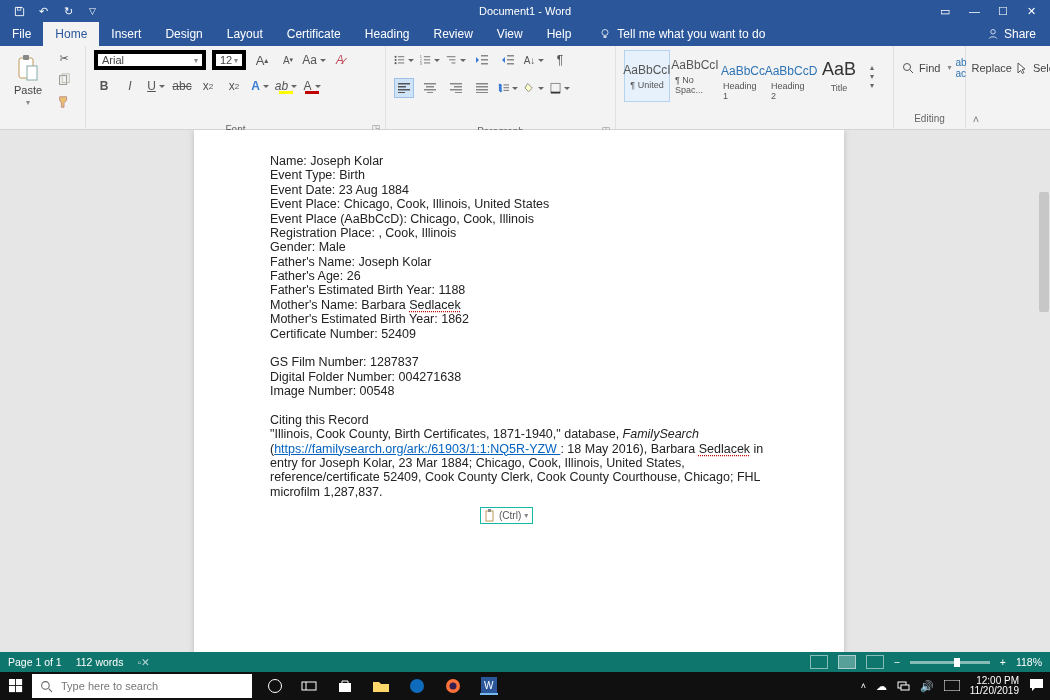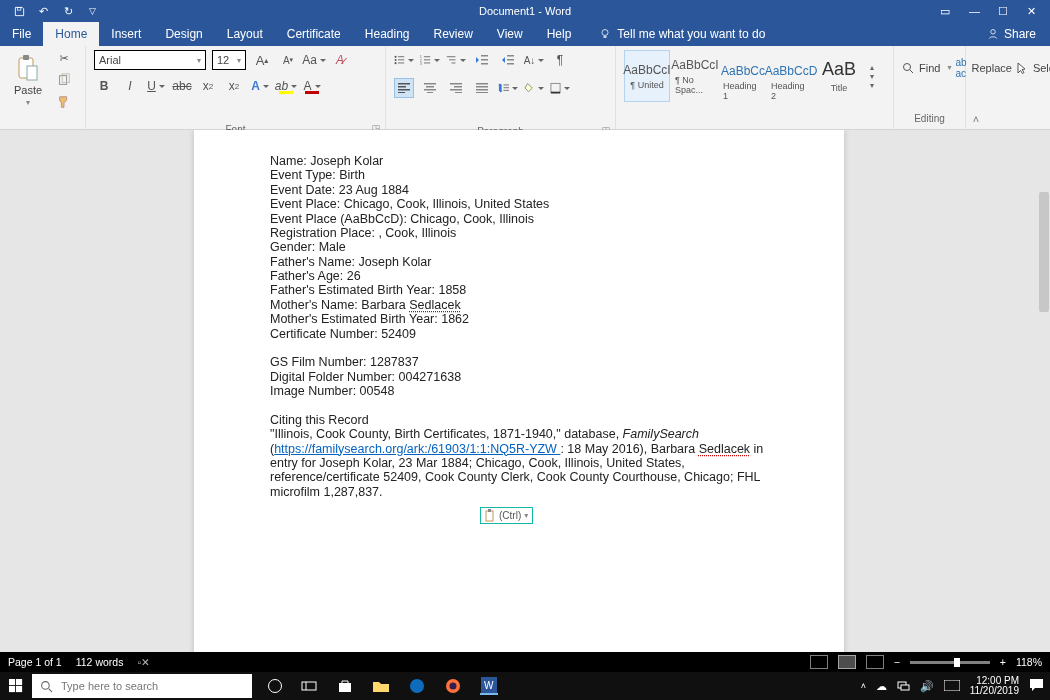--- a/index.html
+++ b/index.html
@@ -27,21 +27,21 @@
   .group .launcher { position:absolute; right:4px; bottom:2px; width:10px;height:10px; color:#888; font-size:9px;}
   
   .grp-clipboard { width:86px;}
   .paste-btn { display:flex; flex-direction:column; align-items:center; gap:2px; width:40px;}
   .mini-col { display:flex; flex-direction:column; gap:6px; align-items:center;}
   .ico { width:16px; height:16px; display:flex; align-items:center; justify-content:center;}
   
   .grp-font { width:300px;}
   .font-rows { display:flex; flex-direction:column; gap:6px; width:100%;}
   .row { display:flex; align-items:center; gap:6px;}
-  .combo { border:1px solid #000000; background:#fff; height:20px; display:flex; align-items:center; justify-content:space-between; padding:0 4px; font-size:11px;}
+  .combo { border:4px solid #000000; background:#fff; height:20px; display:flex; align-items:center; justify-content:space-between; padding:0 4px; font-size:11px;}
   .combo.fontname{ width:112px;}
   .combo.fontsize{ width:34px;}
   .btnico { width:20px; height:20px; display:flex; align-items:center; justify-content:center; color:#555; font-size:12px;}
   .btnico.colored { position:relative;}
   .colorbar { position:absolute; bottom:2px; left:3px; right:3px; height:3px; }
   
   .grp-para { width:230px;}
   .para-rows { display:flex; flex-direction:column; gap:8px; width:100%;}
   .align-active { background:#cfe3f6; border:1px solid #9cc1e4;}
   
@@ -65,21 +65,21 @@
   .page { position:absolute; left:194px; top:0; width:650px; min-height:570px; background:#fff; box-shadow:0 0 6px rgba(0,0,0,0.18); padding:24px 76px 40px 76px;}
   .doc-body { font-family:"Times New Roman", serif; font-size:12.5px; color:#222; line-height:1.15;}
   .doc-body p { margin:0;}
   .squiggle { text-decoration: underline dotted #c00; text-underline-offset:2px;}
   .italic { font-style:italic;}
   a.link { color:#0563c1; text-decoration:underline;}
   .paste-smart { margin-top:8px; margin-left:210px; display:inline-flex; align-items:center; gap:3px; border:1px solid #14b8a6; background:#fff; padding:1px 4px; font-size:10px; color:#555; font-family:"Segoe UI";}
   .vscroll { position:absolute; right:0; top:38px; width:12px; height:300px; background:transparent;}
   .vscroll .thumb{ width:10px; height:120px; background:#c7c7c7; border-radius:2px; margin-left:1px; margin-top:24px;}
   
-  .statusbar { height:20px; background:#000000; color:#fff; font-size:10.5px; display:flex; align-items:center; padding:0 8px; gap:14px;}
+  .statusbar { height:20px; background:#0f766e; color:#fff; font-size:10.5px; display:flex; align-items:center; padding:0 8px; gap:14px;}
   .statusbar .right { margin-left:auto; display:flex; align-items:center; gap:10px;}
   .viewbtn { width:18px;height:14px; border:1px solid rgba(255,255,255,0.5);}
   .viewbtn.active{ background:rgba(255,255,255,0.3);}
   .zoom-slider { width:80px; height:3px; background:rgba(255,255,255,0.5); position:relative;}
   .zoom-slider .knob{ position:absolute; top:-3px; left:44px; width:6px; height:9px; background:#fff;}
   
   .taskbar { height:28px; background:#101010; display:flex; align-items:center; color:#fff; font-size:11px;}
   .start { width:32px; display:flex; align-items:center; justify-content:center;}
   .start svg { width:14px;height:14px;}
   .search { flex:0 0 220px; height:24px; background:#fff; color:#777; display:flex; align-items:center; gap:8px; padding:0 8px;}
@@ -382,21 +382,21 @@
     <div class="doc-body">
       <p>Name: Joseph Kolar</p>
       <p>Event Type: Birth</p>
       <p>Event Date: 23 Aug 1884</p>
       <p>Event Place: Chicago, Cook, Illinois, United States</p>
       <p>Event Place (AaBbCcD): Chicago, Cook, Illinois</p>
       <p>Registration Place: , Cook, Illinois</p>
       <p>Gender: Male</p>
       <p>Father's Name: Joseph Kolar</p>
       <p>Father's Age: 26</p>
-      <p>Father's Estimated Birth Year: 1858</p>
+      <p>Father's Estimated Birth Year: 1188</p>
       <p><span>Mother's Name: Barbara </span><span class="squiggle">Sedlacek</span></p>
       <p>Mother's Estimated Birth Year: 1862</p>
       <p>Certificate Number: 52409</p>
       <p>&nbsp;</p>
       <p>GS Film Number: 1287837</p>
       <p>Digital Folder Number: 004271638</p>
       <p>Image Number: 00548</p>
       <p>&nbsp;</p>
       <p>Citing this Record</p>
       <p><span>"Illinois, Cook County, Birth Certificates, 1871-1940," database, </span><span class="italic">FamilySearch</span> (<a class="link">https://familysearch.org/ark:/61903/1:1:NQ5R-YZW </a><span>: 18 May 2016), Barbara </span><span class="squiggle">Sedlacek</span><span> in entry for Joseph Kolar, 23 Mar 1884; Chicago, Cook, Illinois, United States, reference/certificate 52409, Cook County Clerk, Cook County Courthouse, Chicago; FHL microfilm 1,287,837.</span></p>

